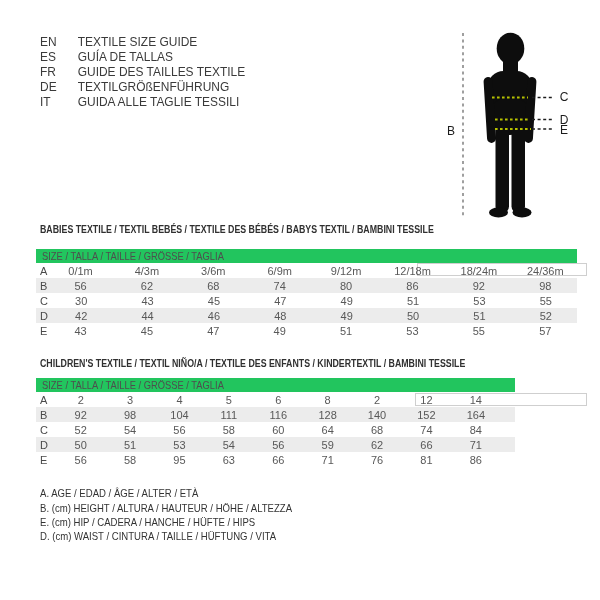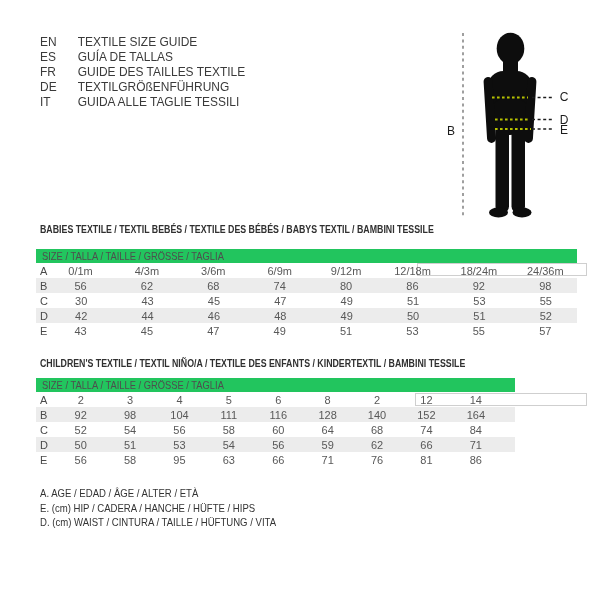--- a/index.html
+++ b/index.html
@@ -238,19 +238,22 @@
       <span class="tcell" data-name="table-cell">76</span>
       <span class="tcell" data-name="table-cell">81</span>
       <span class="tcell" data-name="table-cell">86</span>
     </div>
   </div>
 
 <div class="legend" data-name="measurement-legend">
   <div class="legend-line" data-name="legend-item-age">
       <span class="cond87" data-name="legend-text">A. AGE / EDAD / ÂGE / ALTER / ETÀ</span>
     </div>
+  <div class="legend-line" data-name="legend-item-height">
+      <span class="cond87" data-name="legend-text">B. (cm) HEIGHT / ALTURA / HAUTEUR / HÖHE / ALTEZZA</span>
+    </div>
   <div class="legend-line" data-name="legend-item-hip">
       <span class="cond87" data-name="legend-text">E. (cm) HIP / CADERA / HANCHE / HÜFTE / HIPS</span>
     </div>
   <div class="legend-line" data-name="legend-item-waist">
       <span class="cond87" data-name="legend-text">D. (cm) WAIST / CINTURA / TAILLE / HÜFTUNG / VITA</span>
     </div>
 </div>
 
 </body></html>

